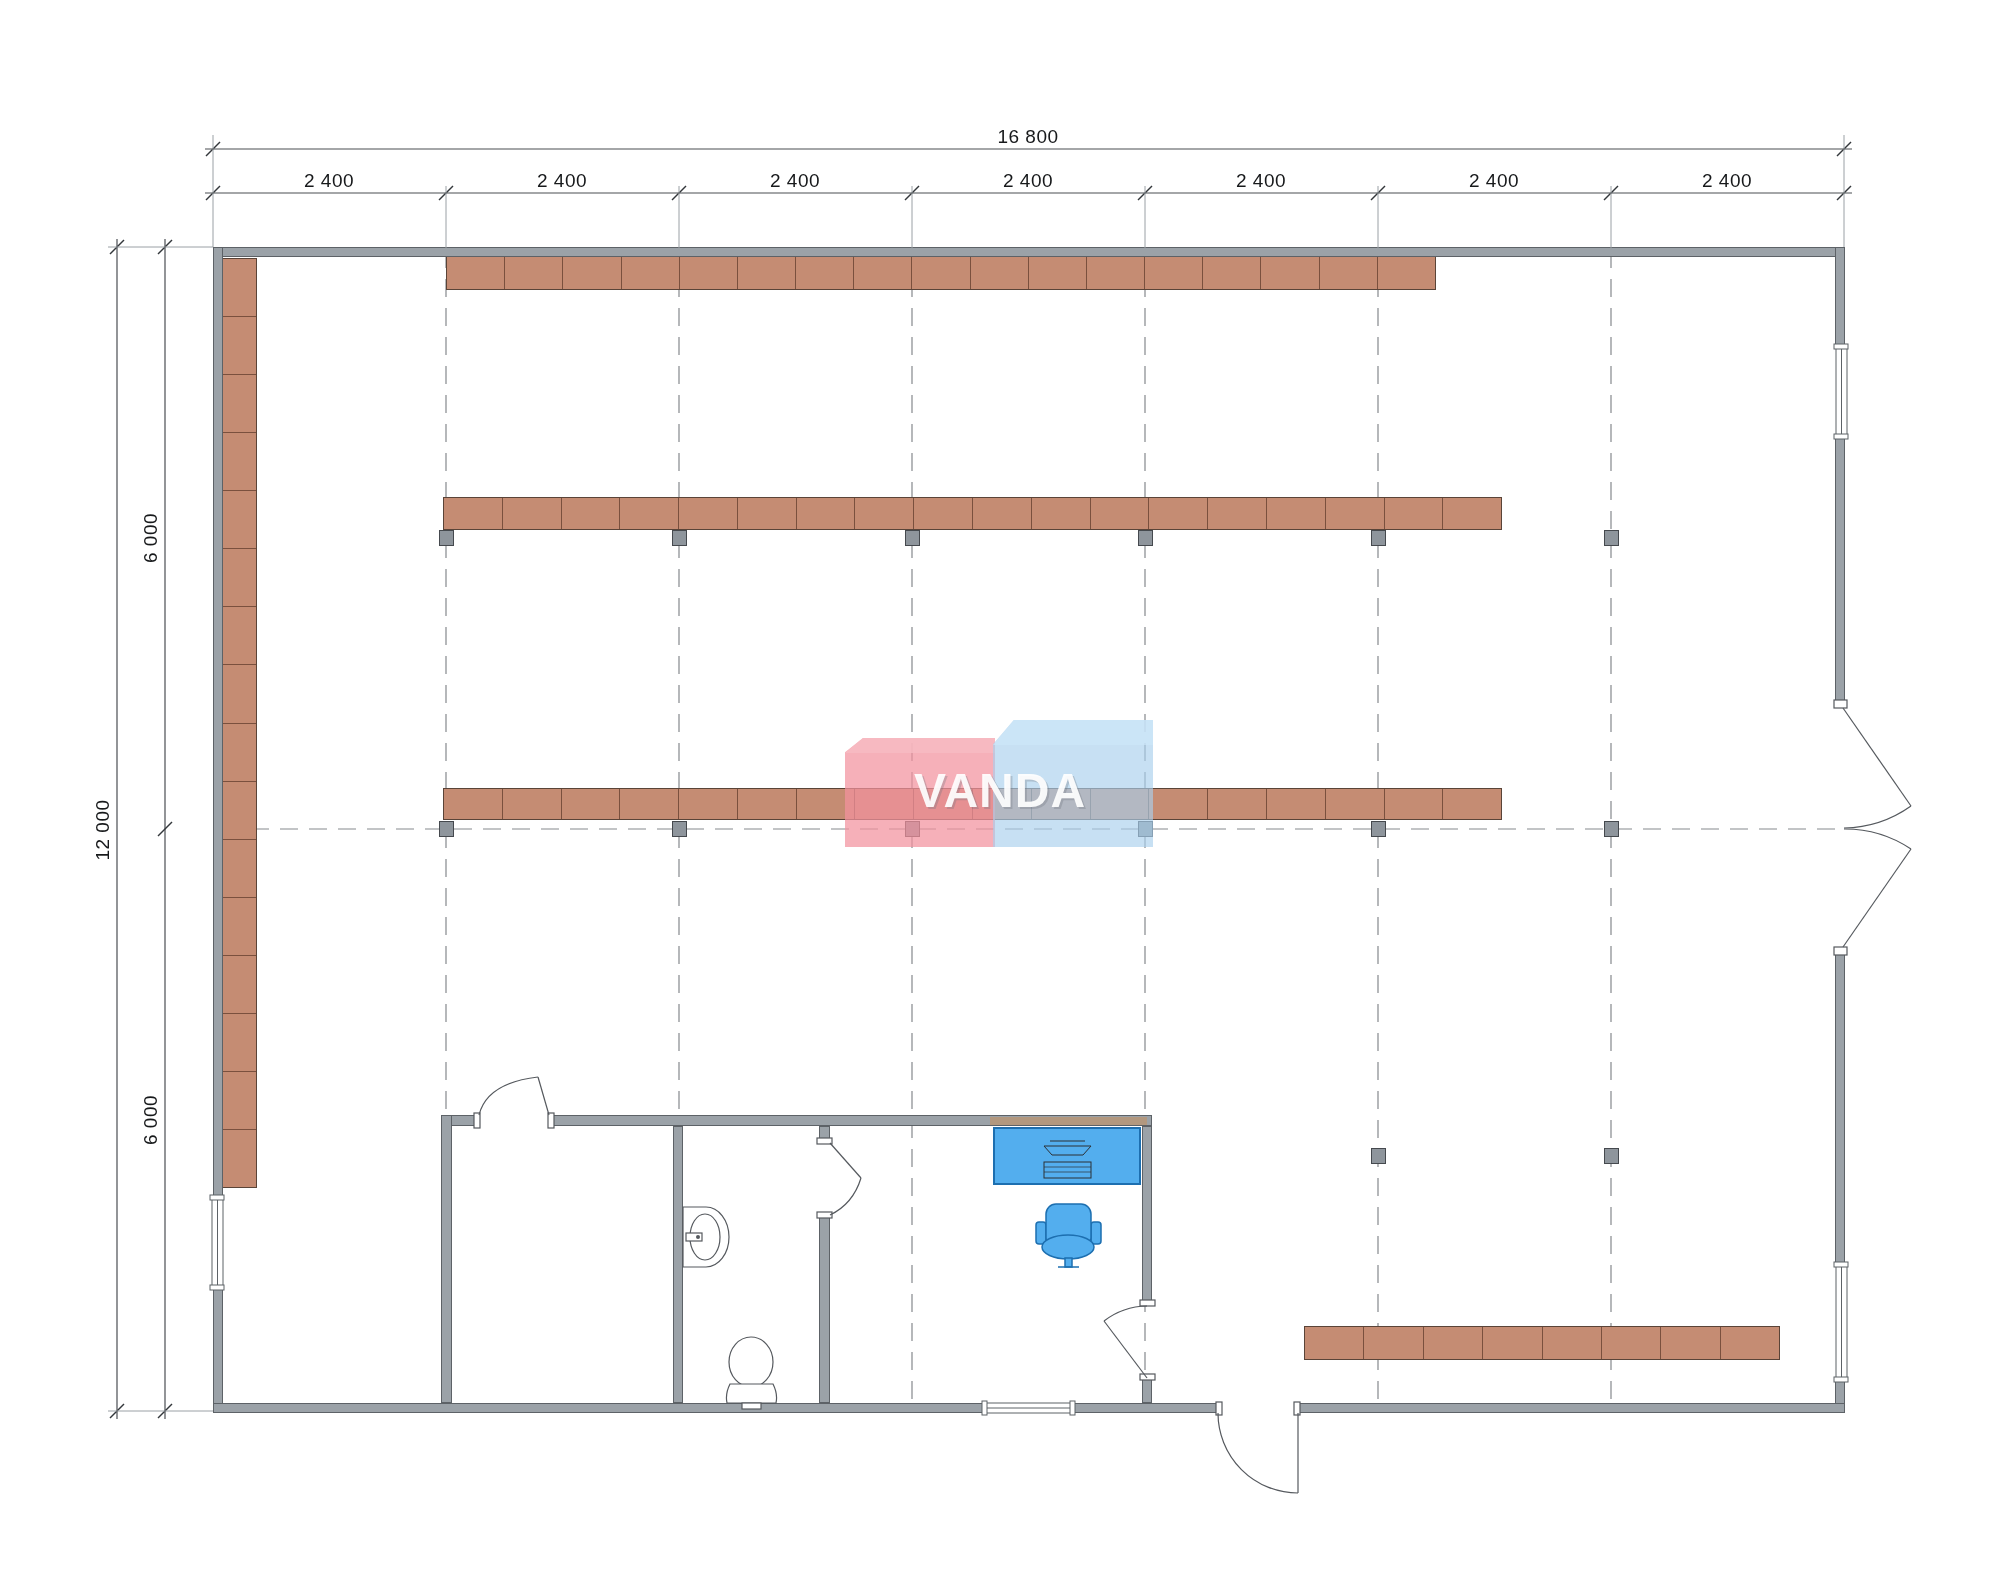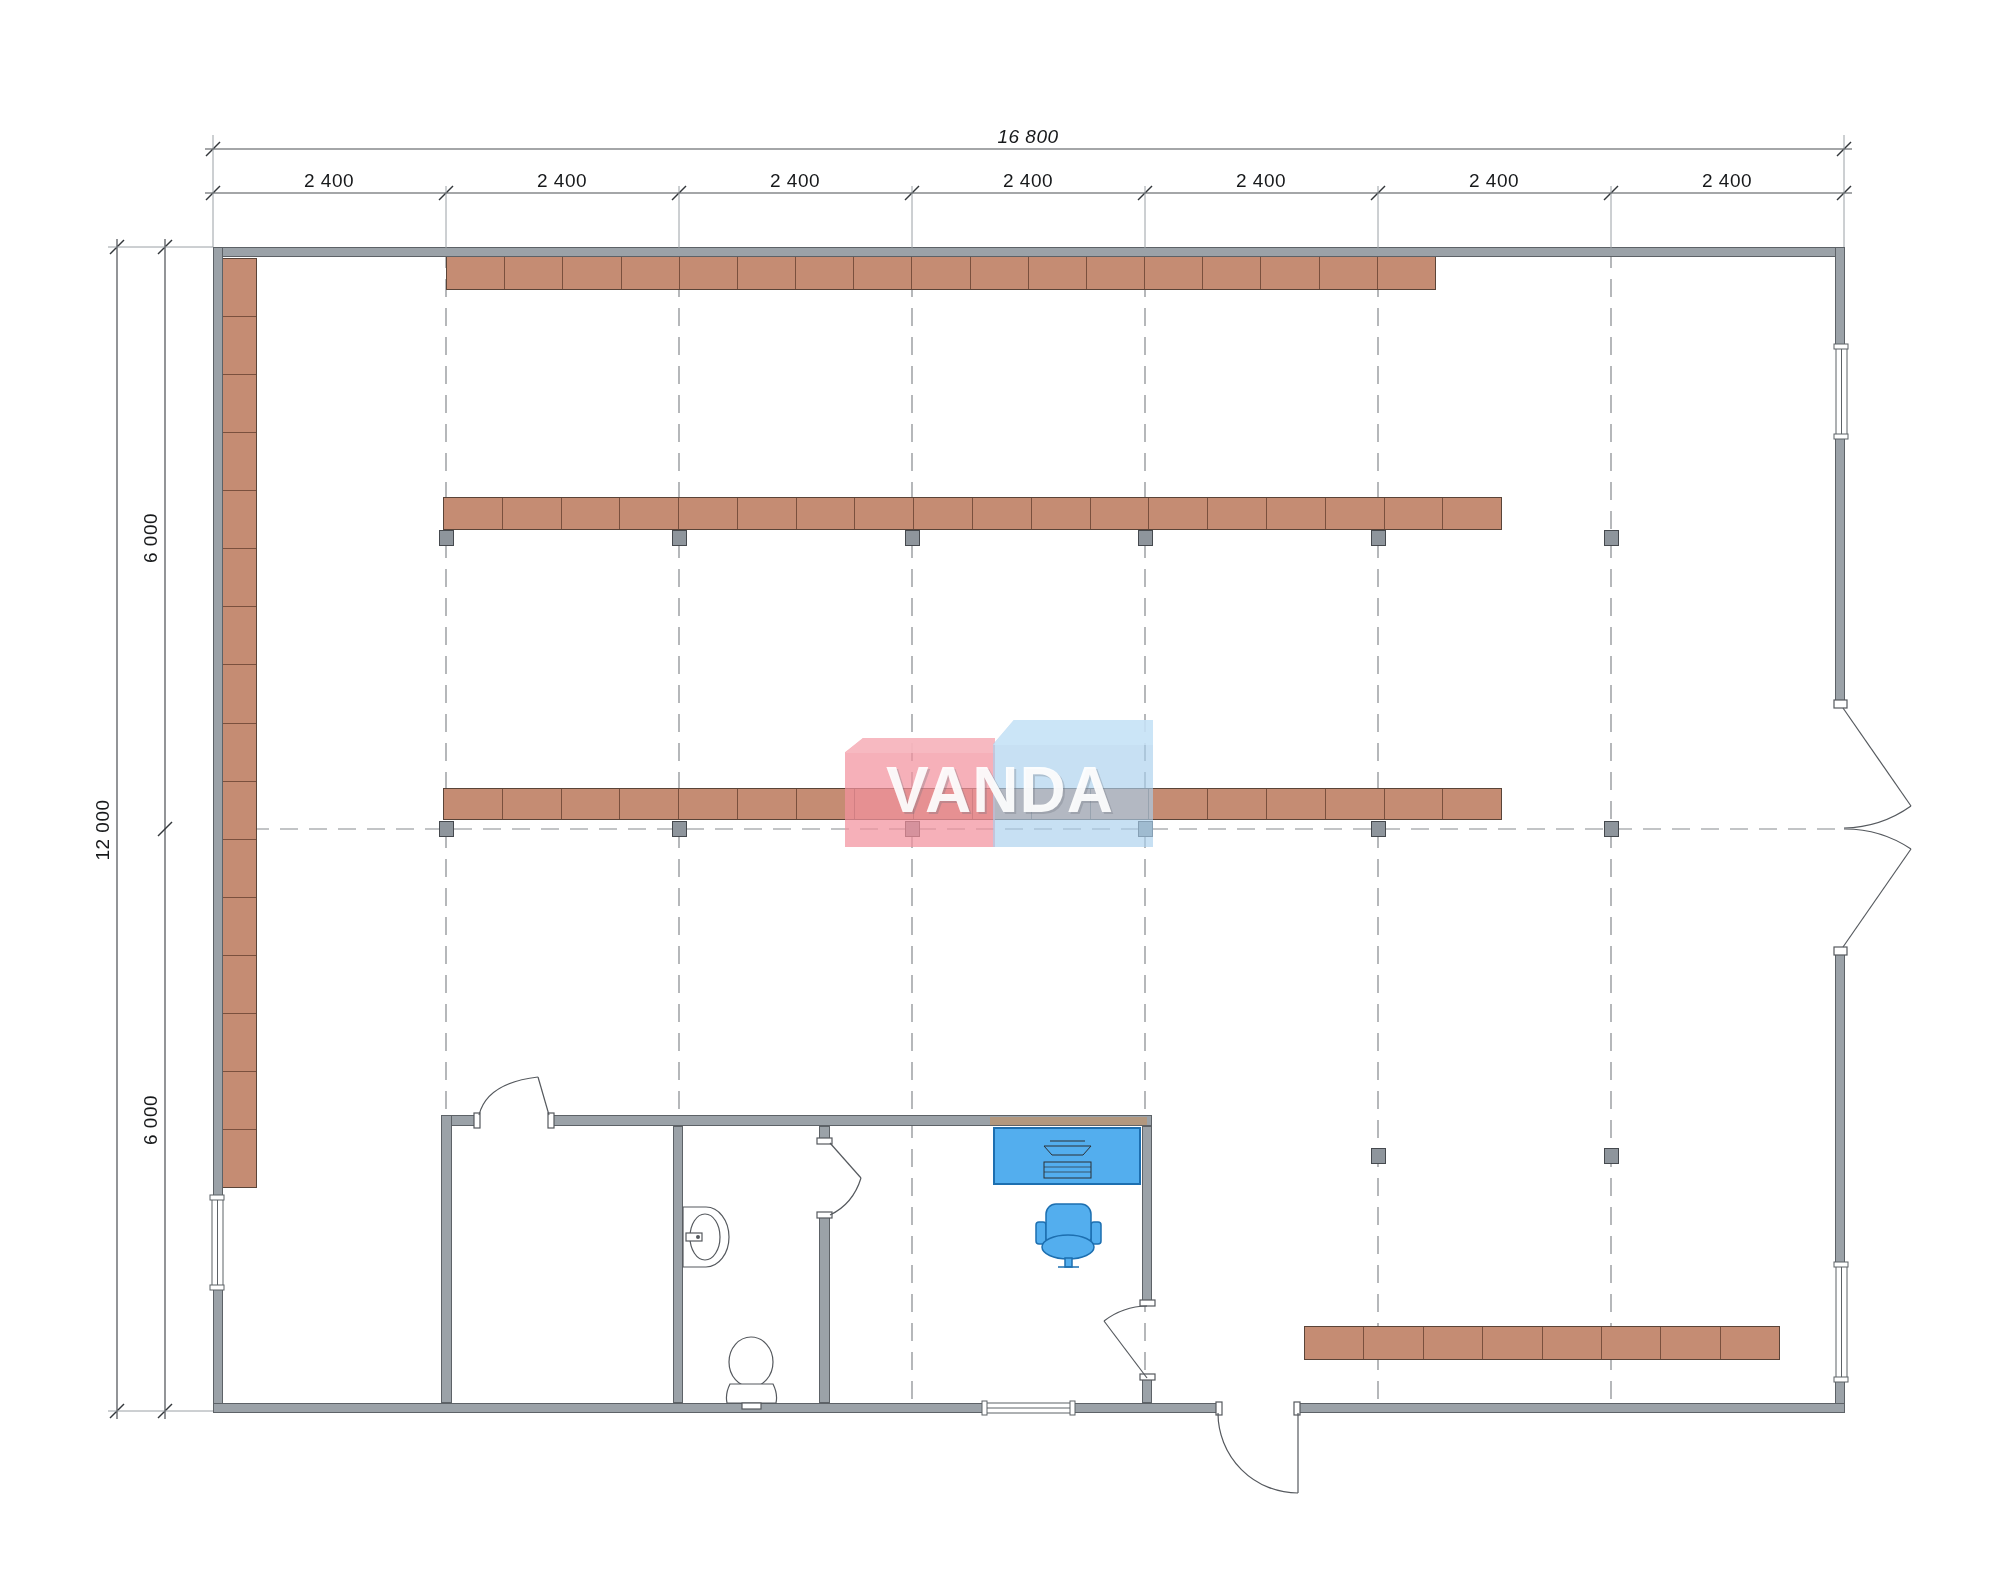--- a/index.html
+++ b/index.html
@@ -10,21 +10,21 @@
   .wall{position:absolute;background:var(--wall);border:1px solid var(--wallb);box-sizing:border-box;}
   .shelf{position:absolute;display:flex;border:1px solid #5a4438;box-sizing:border-box;background:var(--shelf);}
   .shelf.v{flex-direction:column;}
   .tile{flex:1;background:var(--shelf);box-sizing:border-box;border-left:1px solid var(--shelfb);}
   .shelf.v .tile{border-left:none;border-top:1px solid var(--shelfb);}
   .shelf .tile:first-child{border-left:none;border-top:none;}
   .col{position:absolute;width:15px;height:16px;background:var(--column);border:1px solid var(--columnb);box-sizing:border-box;}
   .dimtext{position:absolute;color:#17191b;font-size:19px;white-space:nowrap;transform:translateX(-50%);letter-spacing:0.5px;}
   .dimtext.rot{transform:translate(-50%,-50%) rotate(-90deg);}
   .logo-box{position:absolute;}
-  .logo-text{position:absolute;color:rgba(255,255,255,0.92);font-weight:bold;font-size:64px;letter-spacing:1px;transform:translate(-50%,-50%);text-shadow:2px 2px 0 rgba(110,115,125,0.30);}
+  .logo-text{position:absolute;color:rgba(255,255,255,0.92);font-weight:bold;font-size:48px;letter-spacing:1px;transform:translate(-50%,-50%);text-shadow:2px 2px 0 rgba(110,115,125,0.30);}
   .desk{position:absolute;background:var(--furn);border:2px solid var(--furnb);box-sizing:border-box;}
   .tanstrip{position:absolute;background:#b2987f;}
 </style>
 </head>
 <body>
 
 <div id="plan">
 
   <svg class="layer" id="grid-layer">
       <line x1="446" y1="250" x2="446" y2="1408" stroke="#85898d" stroke-width="1.2" stroke-dasharray="18 11"></line>
@@ -306,21 +306,21 @@
       <line x1="446" y1="186" x2="446" y2="250" stroke="#9aa0a5" stroke-width="1"></line>
       <line x1="679" y1="186" x2="679" y2="250" stroke="#9aa0a5" stroke-width="1"></line>
       <line x1="912" y1="186" x2="912" y2="250" stroke="#9aa0a5" stroke-width="1"></line>
       <line x1="1145" y1="186" x2="1145" y2="250" stroke="#9aa0a5" stroke-width="1"></line>
       <line x1="1378" y1="186" x2="1378" y2="250" stroke="#9aa0a5" stroke-width="1"></line>
       <line x1="1611" y1="186" x2="1611" y2="250" stroke="#9aa0a5" stroke-width="1"></line>
       <line x1="108" y1="247" x2="213" y2="247" stroke="#9aa0a5" stroke-width="1"></line>
       <line x1="108" y1="1411" x2="213" y2="1411" stroke="#9aa0a5" stroke-width="1"></line>
     </svg>
 
-  <div class="dimtext" style="left:1028px;top:126px;font-style:italic;">16 800</div>
+  <div class="dimtext" style="left:1028px;top:126px;">16 800</div>
   <div class="dimtext" style="left:329px;top:170px;">2 400</div>
   <div class="dimtext" style="left:562px;top:170px;">2 400</div>
   <div class="dimtext" style="left:795px;top:170px;">2 400</div>
   <div class="dimtext" style="left:1028px;top:170px;">2 400</div>
   <div class="dimtext" style="left:1261px;top:170px;">2 400</div>
   <div class="dimtext" style="left:1494px;top:170px;">2 400</div>
   <div class="dimtext" style="left:1727px;top:170px;">2 400</div>
   <div class="dimtext rot" style="left:103px;top:830px;">12 000</div>
   <div class="dimtext rot" style="left:151px;top:538px;">6 000</div>
   <div class="dimtext rot" style="left:151px;top:1120px;">6 000</div>

